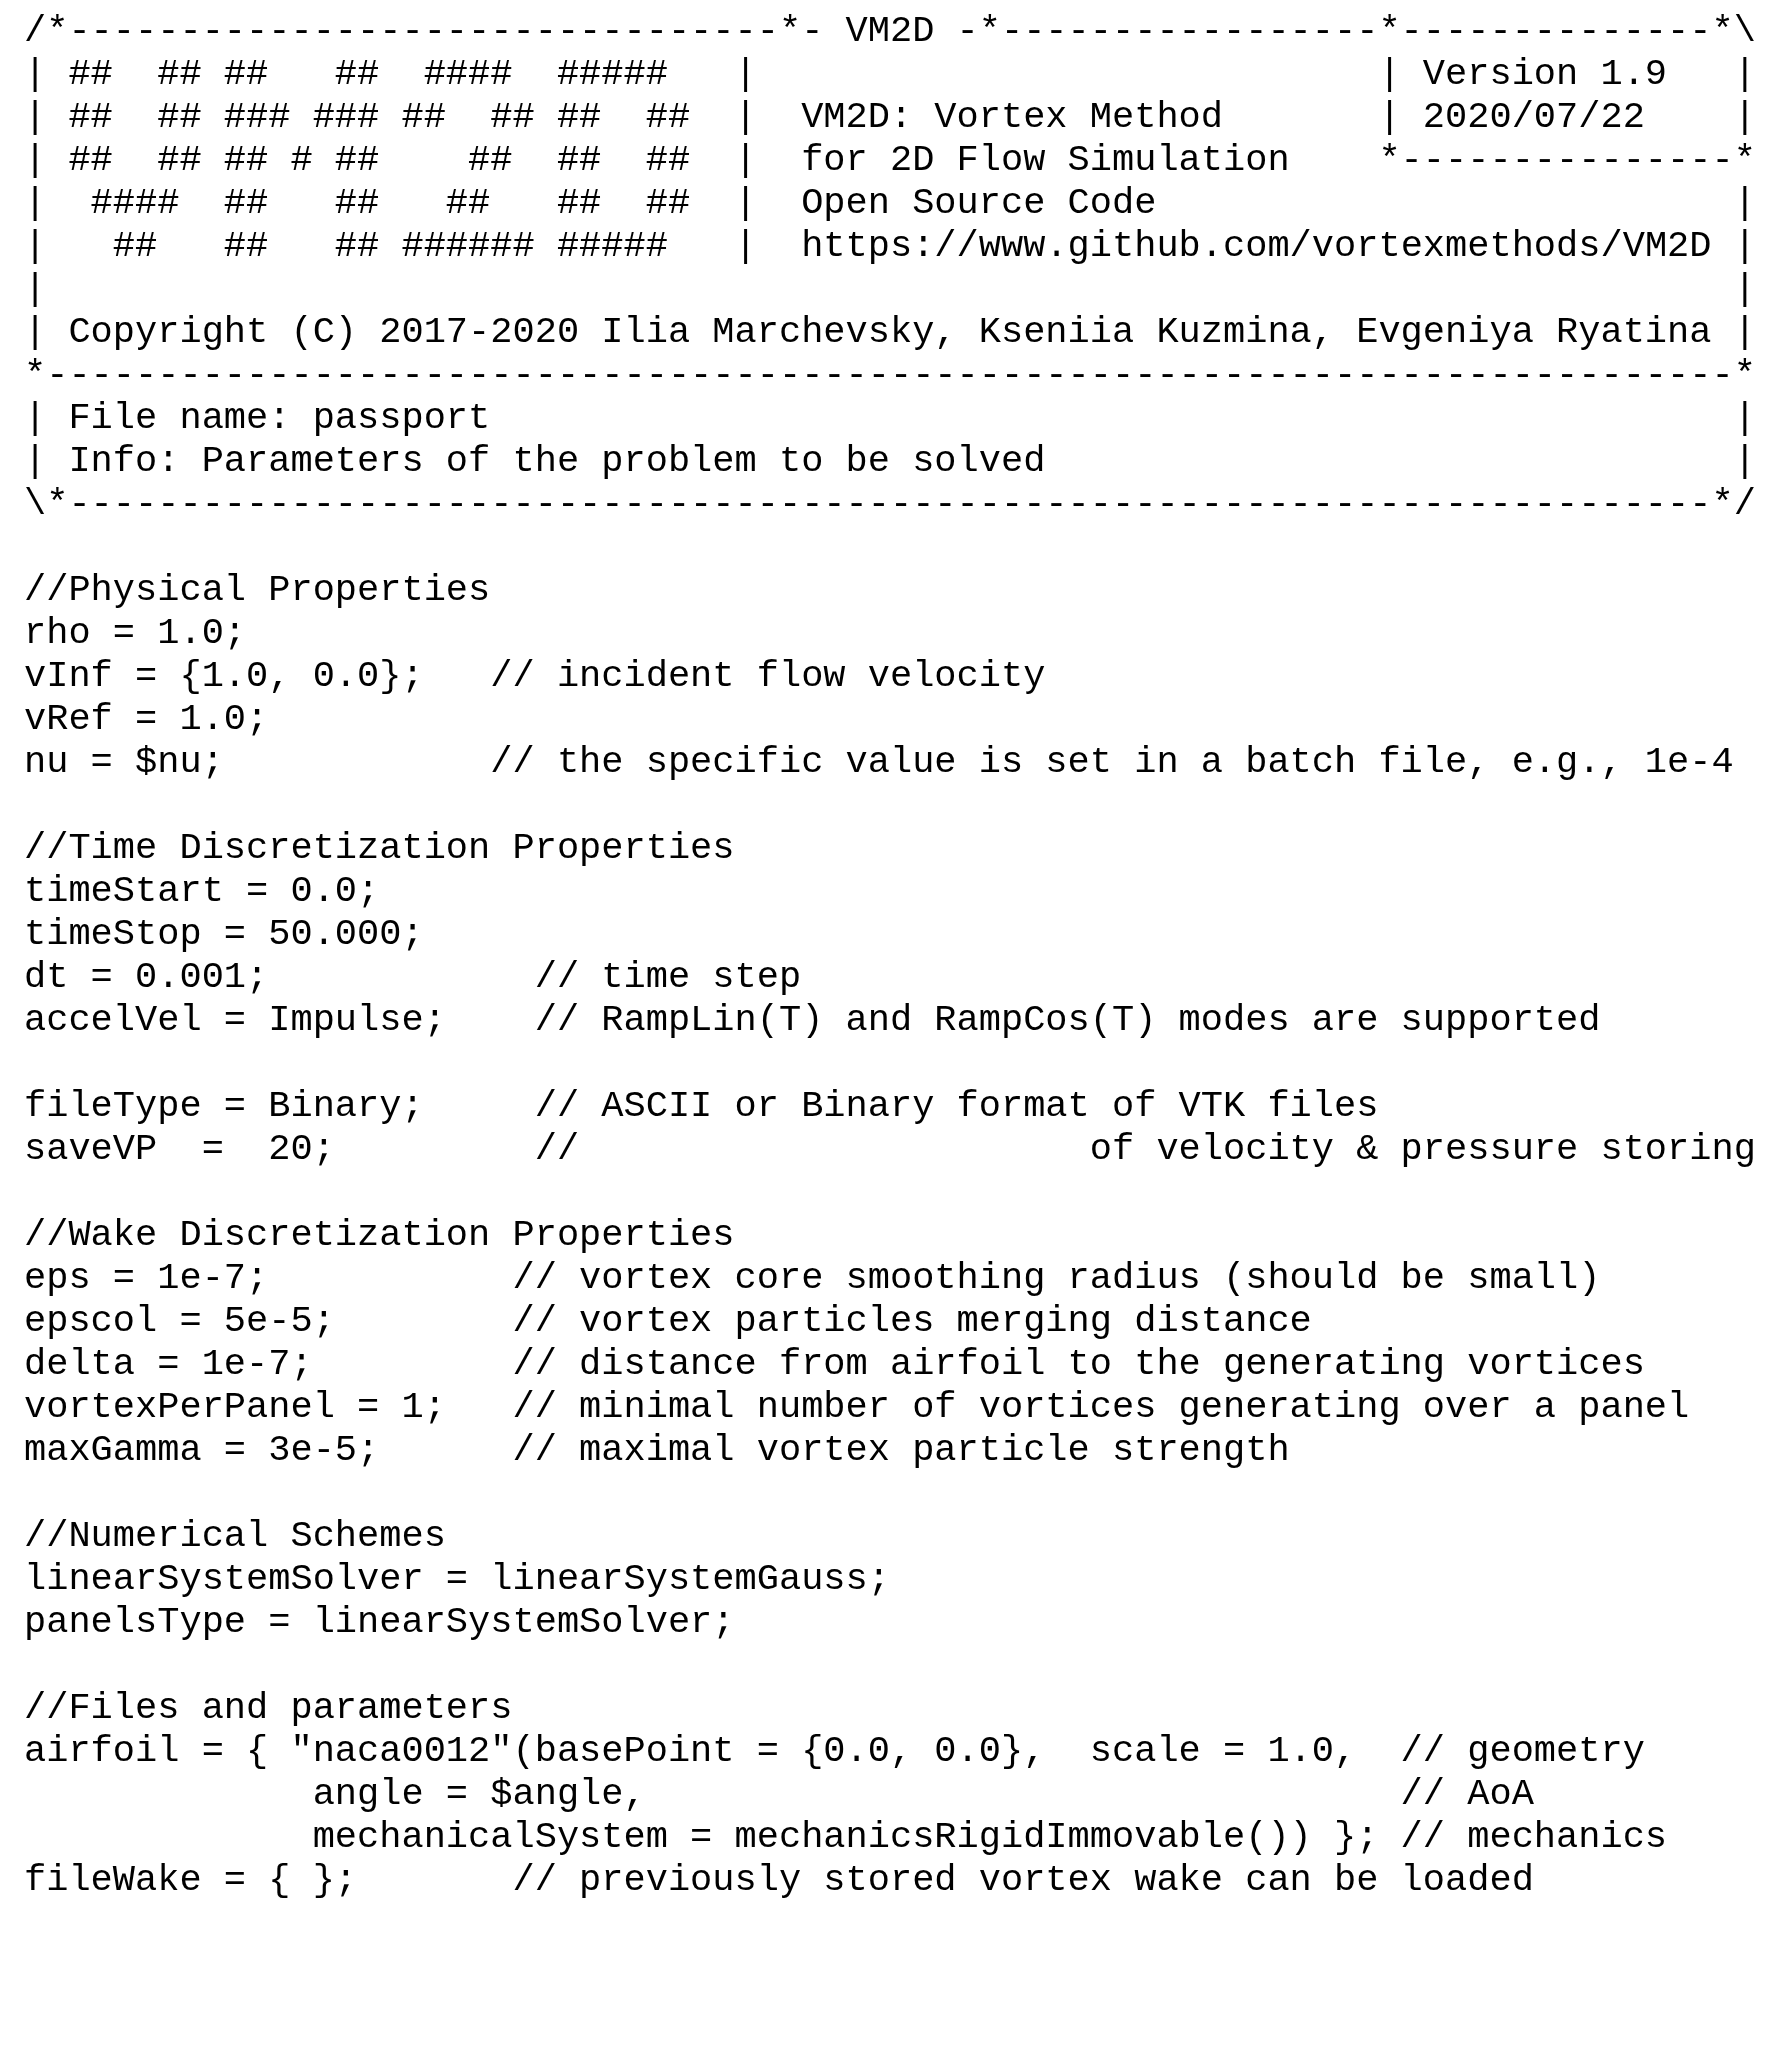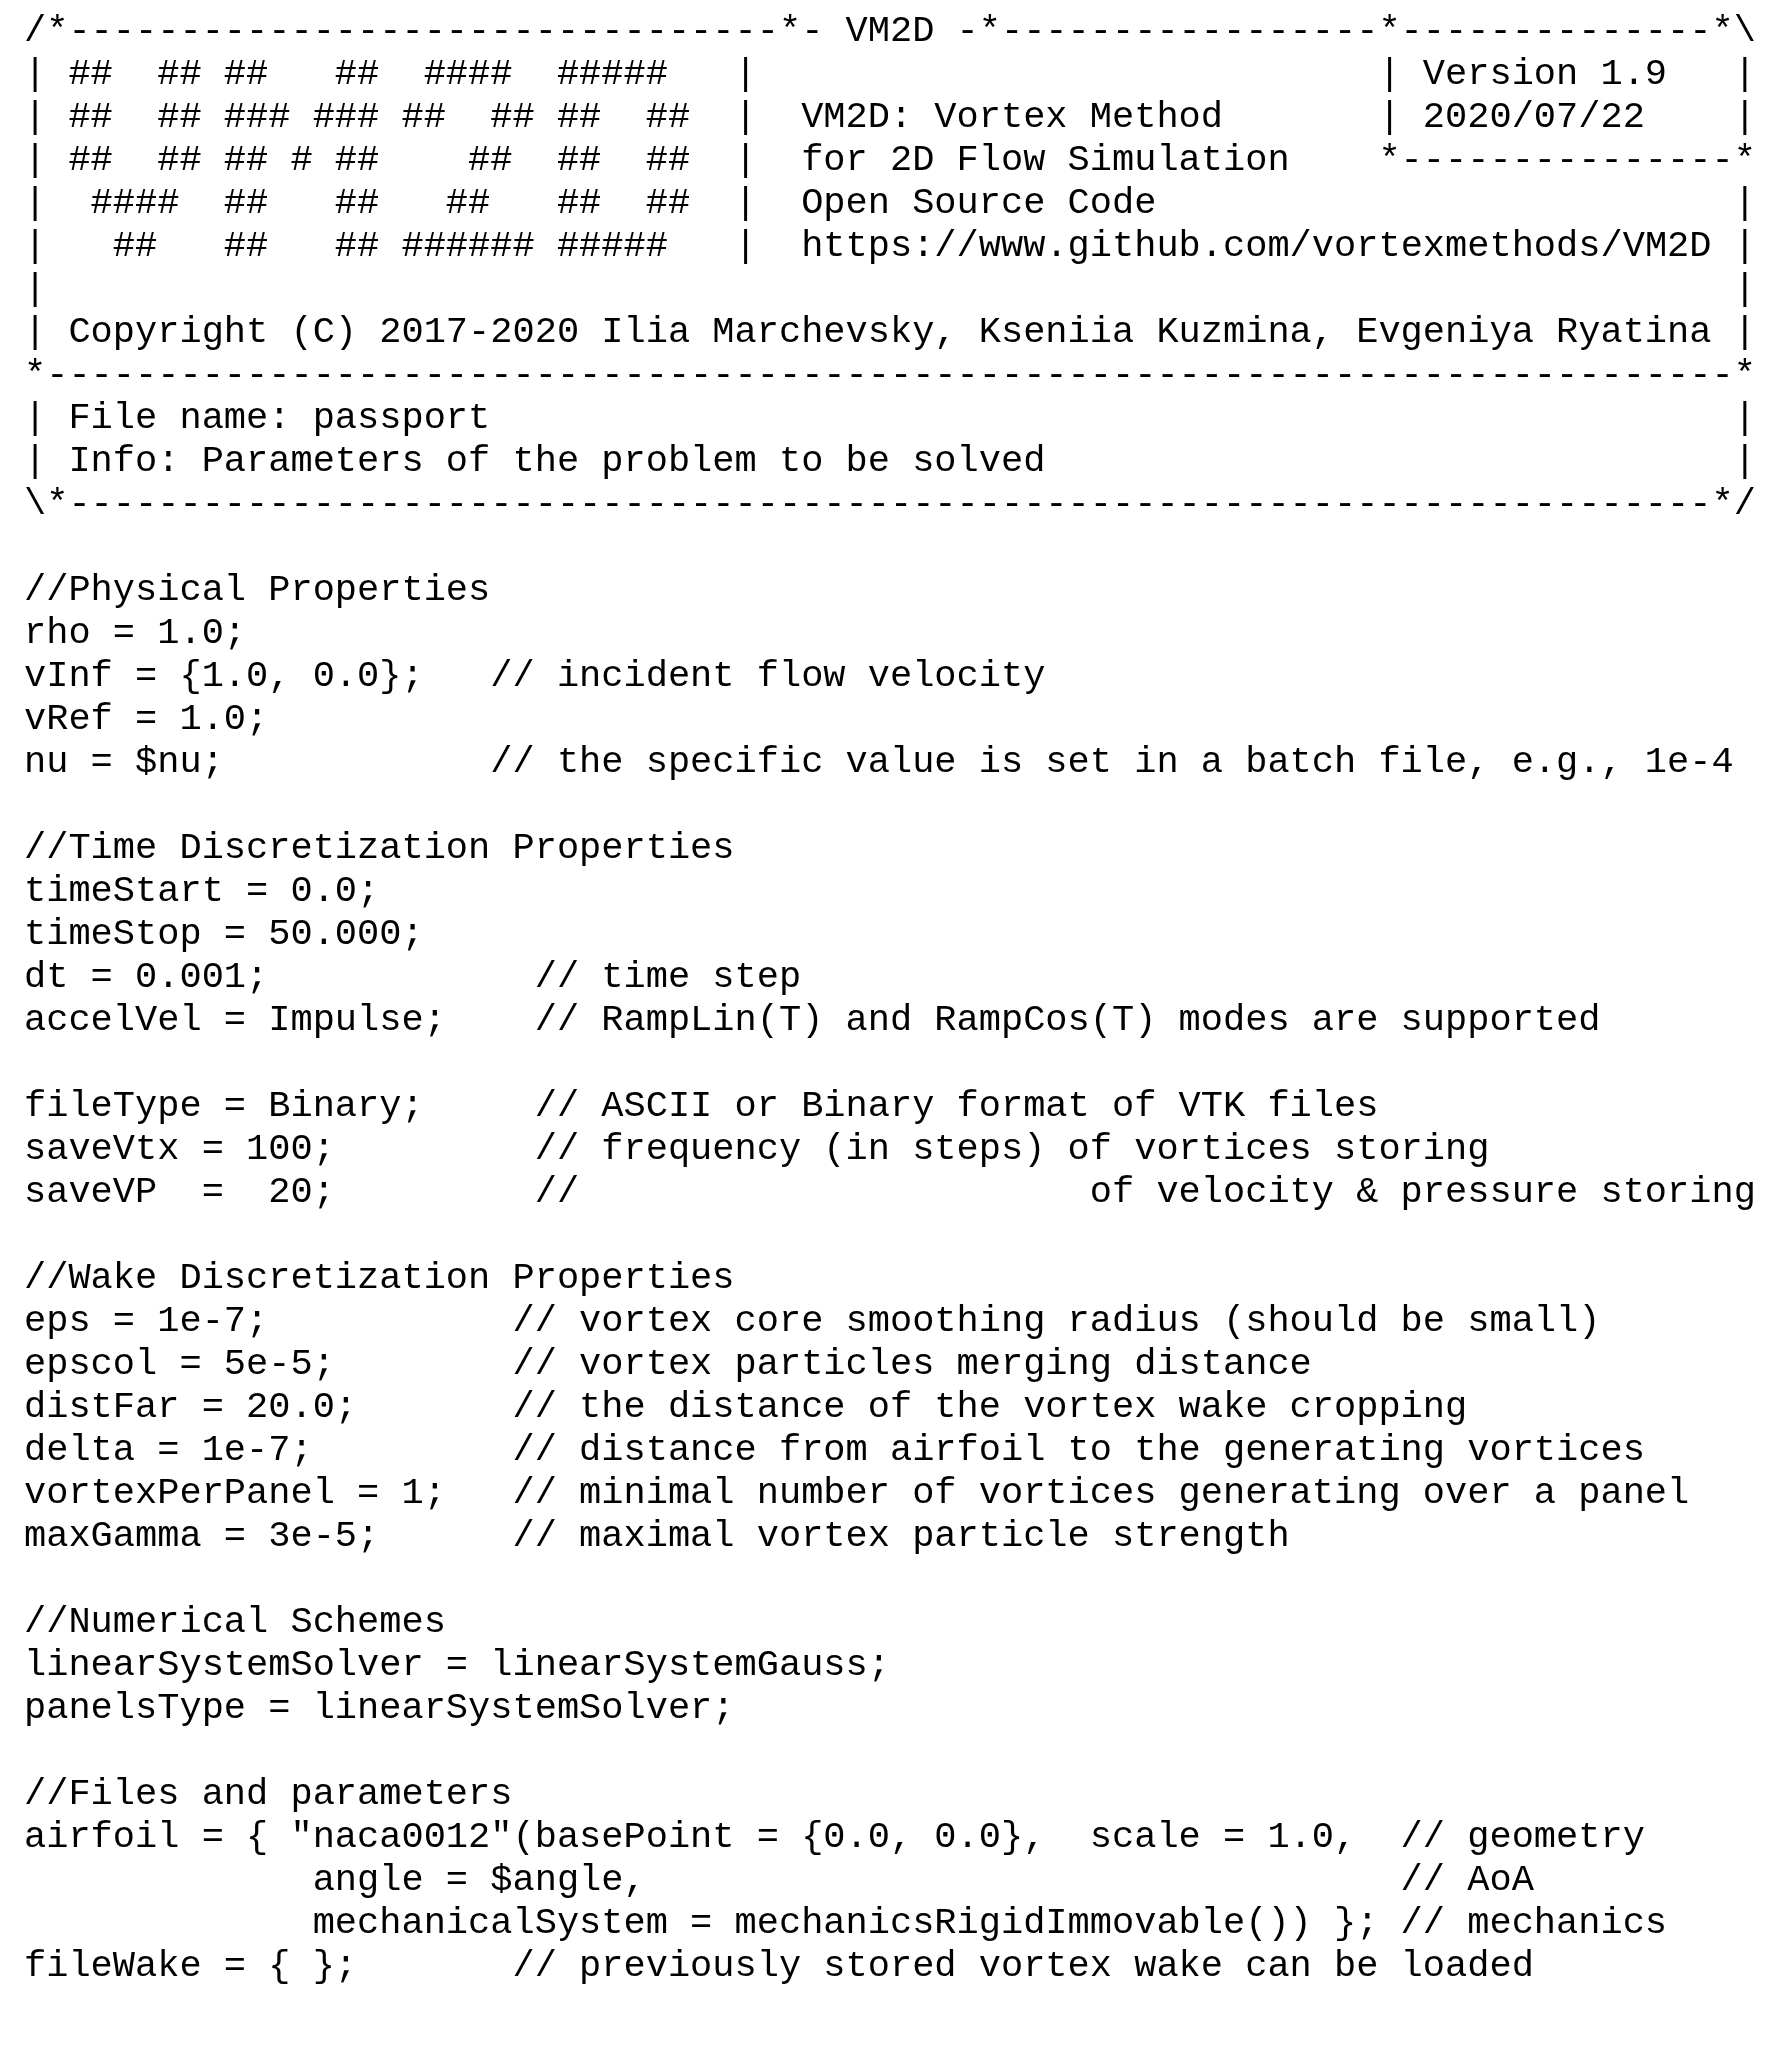--- a/index.html
+++ b/index.html
@@ -55,27 +55,25 @@
       <div class="line">vRef = 1.0;</div>
       <div class="line">nu = $nu;            // the specific value is set in a batch file, e.g., 1e-4</div>
       <div class="line"></div>
       <div class="line">//Time Discretization Properties</div>
       <div class="line">timeStart = 0.0;</div>
       <div class="line">timeStop = 50.000;</div>
       <div class="line">dt = 0.001;            // time step</div>
       <div class="line">accelVel = Impulse;    // RampLin(T) and RampCos(T) modes are supported</div>
       <div class="line"></div>
       <div class="line">fileType = Binary;     // ASCII or Binary format of VTK files</div>
-      <div class="line">saveVtx = 100;         // frequency (in steps) of vortices storing</div>
       <div class="line">saveVP  =  20;         //                       of velocity &amp; pressure storing</div>
       <div class="line"></div>
       <div class="line">//Wake Discretization Properties</div>
       <div class="line">eps = 1e-7;           // vortex core smoothing radius (should be small)</div>
       <div class="line">epscol = 5e-5;        // vortex particles merging distance</div>
-      <div class="line">distFar = 20.0;       // the distance of the vortex wake cropping</div>
       <div class="line">delta = 1e-7;         // distance from airfoil to the generating vortices</div>
       <div class="line">vortexPerPanel = 1;   // minimal number of vortices generating over a panel</div>
       <div class="line">maxGamma = 3e-5;      // maximal vortex particle strength</div>
       <div class="line"></div>
       <div class="line">//Numerical Schemes</div>
       <div class="line">linearSystemSolver = linearSystemGauss;</div>
       <div class="line">panelsType = linearSystemSolver;</div>
       <div class="line"></div>
       <div class="line">//Files and parameters</div>
       <div class="line">airfoil = { "naca0012"(basePoint = {0.0, 0.0},  scale = 1.0,  // geometry</div>

